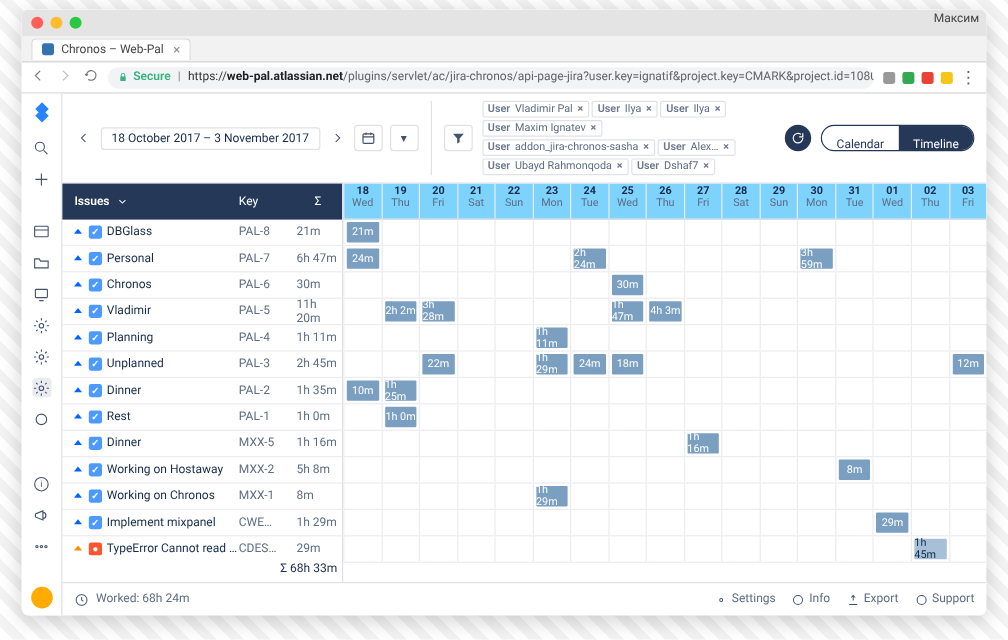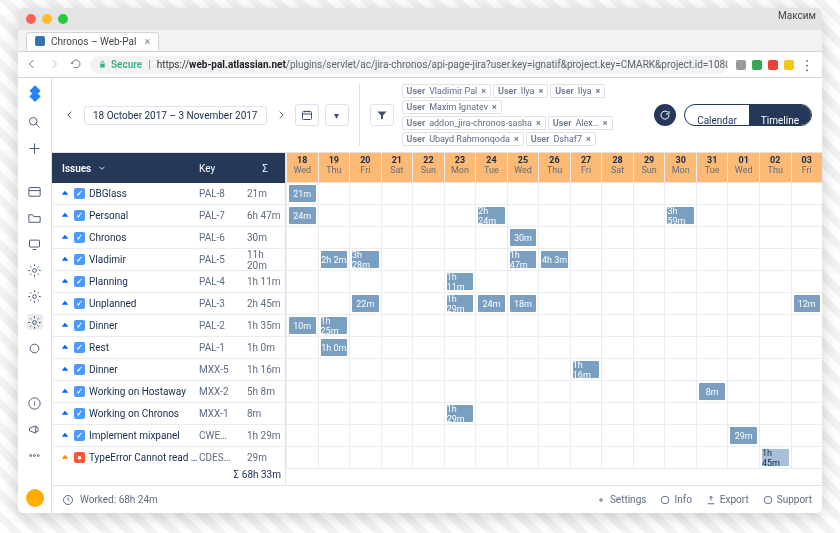--- a/index.html
+++ b/index.html
@@ -75,21 +75,21 @@
 .row .name{white-space:nowrap;overflow:hidden;text-overflow:ellipsis;color:var(--ink)}
 .row .c-key{width:46px;color:var(--ink-soft)}
 .row .c-sig{width:40px;color:var(--ink-soft);text-align:left;padding-left:2px}
 .sumrow{height:22px;display:flex;align-items:center;justify-content:flex-end;padding-right:4px;color:var(--ink)}
 .prio{width:10px;height:10px;display:inline-block}
 .issicon{width:11px;height:11px;border-radius:2px;display:inline-flex;align-items:center;justify-content:center;color:#fff;font-weight:700;font-size:8px}
 .issicon.task{background:#4C9AFF}
 .issicon.bug{background:#FF5630}
 
 .right{flex:1;overflow:hidden;display:flex;flex-direction:column}
-.days{display:flex;height:30px;background:#fdba74;border-bottom:1px solid var(--border)}
+.days{display:flex;height:30px;background:#7dd3fc;border-bottom:1px solid var(--border)}
 .day{flex:1;min-width:0;border-left:1px solid var(--border-soft);text-align:center;color:var(--ink-soft);font-size:9px;padding-top:2px;line-height:1.15}
 .day b{color:var(--ink);display:block}
 .cells{flex:1}
 .crow{height:22px;display:flex;border-bottom:1px solid var(--border-soft)}
 .cell{flex:1;border-left:1px solid var(--border-soft);position:relative}
 .work{position:absolute;inset:2px;background:var(--bar);color:#fff;font-size:9px;display:flex;align-items:center;justify-content:center;border-radius:1px}
 .work.soft{background:var(--bar-soft);color:#0b2e4d}
 
 .footer{height:28px;border-top:1px solid var(--border);display:flex;align-items:center;padding:0 10px;gap:14px;color:var(--ink-soft)}
 .footer .worked{color:var(--ink-soft);display:flex;align-items:center;gap:6px}

